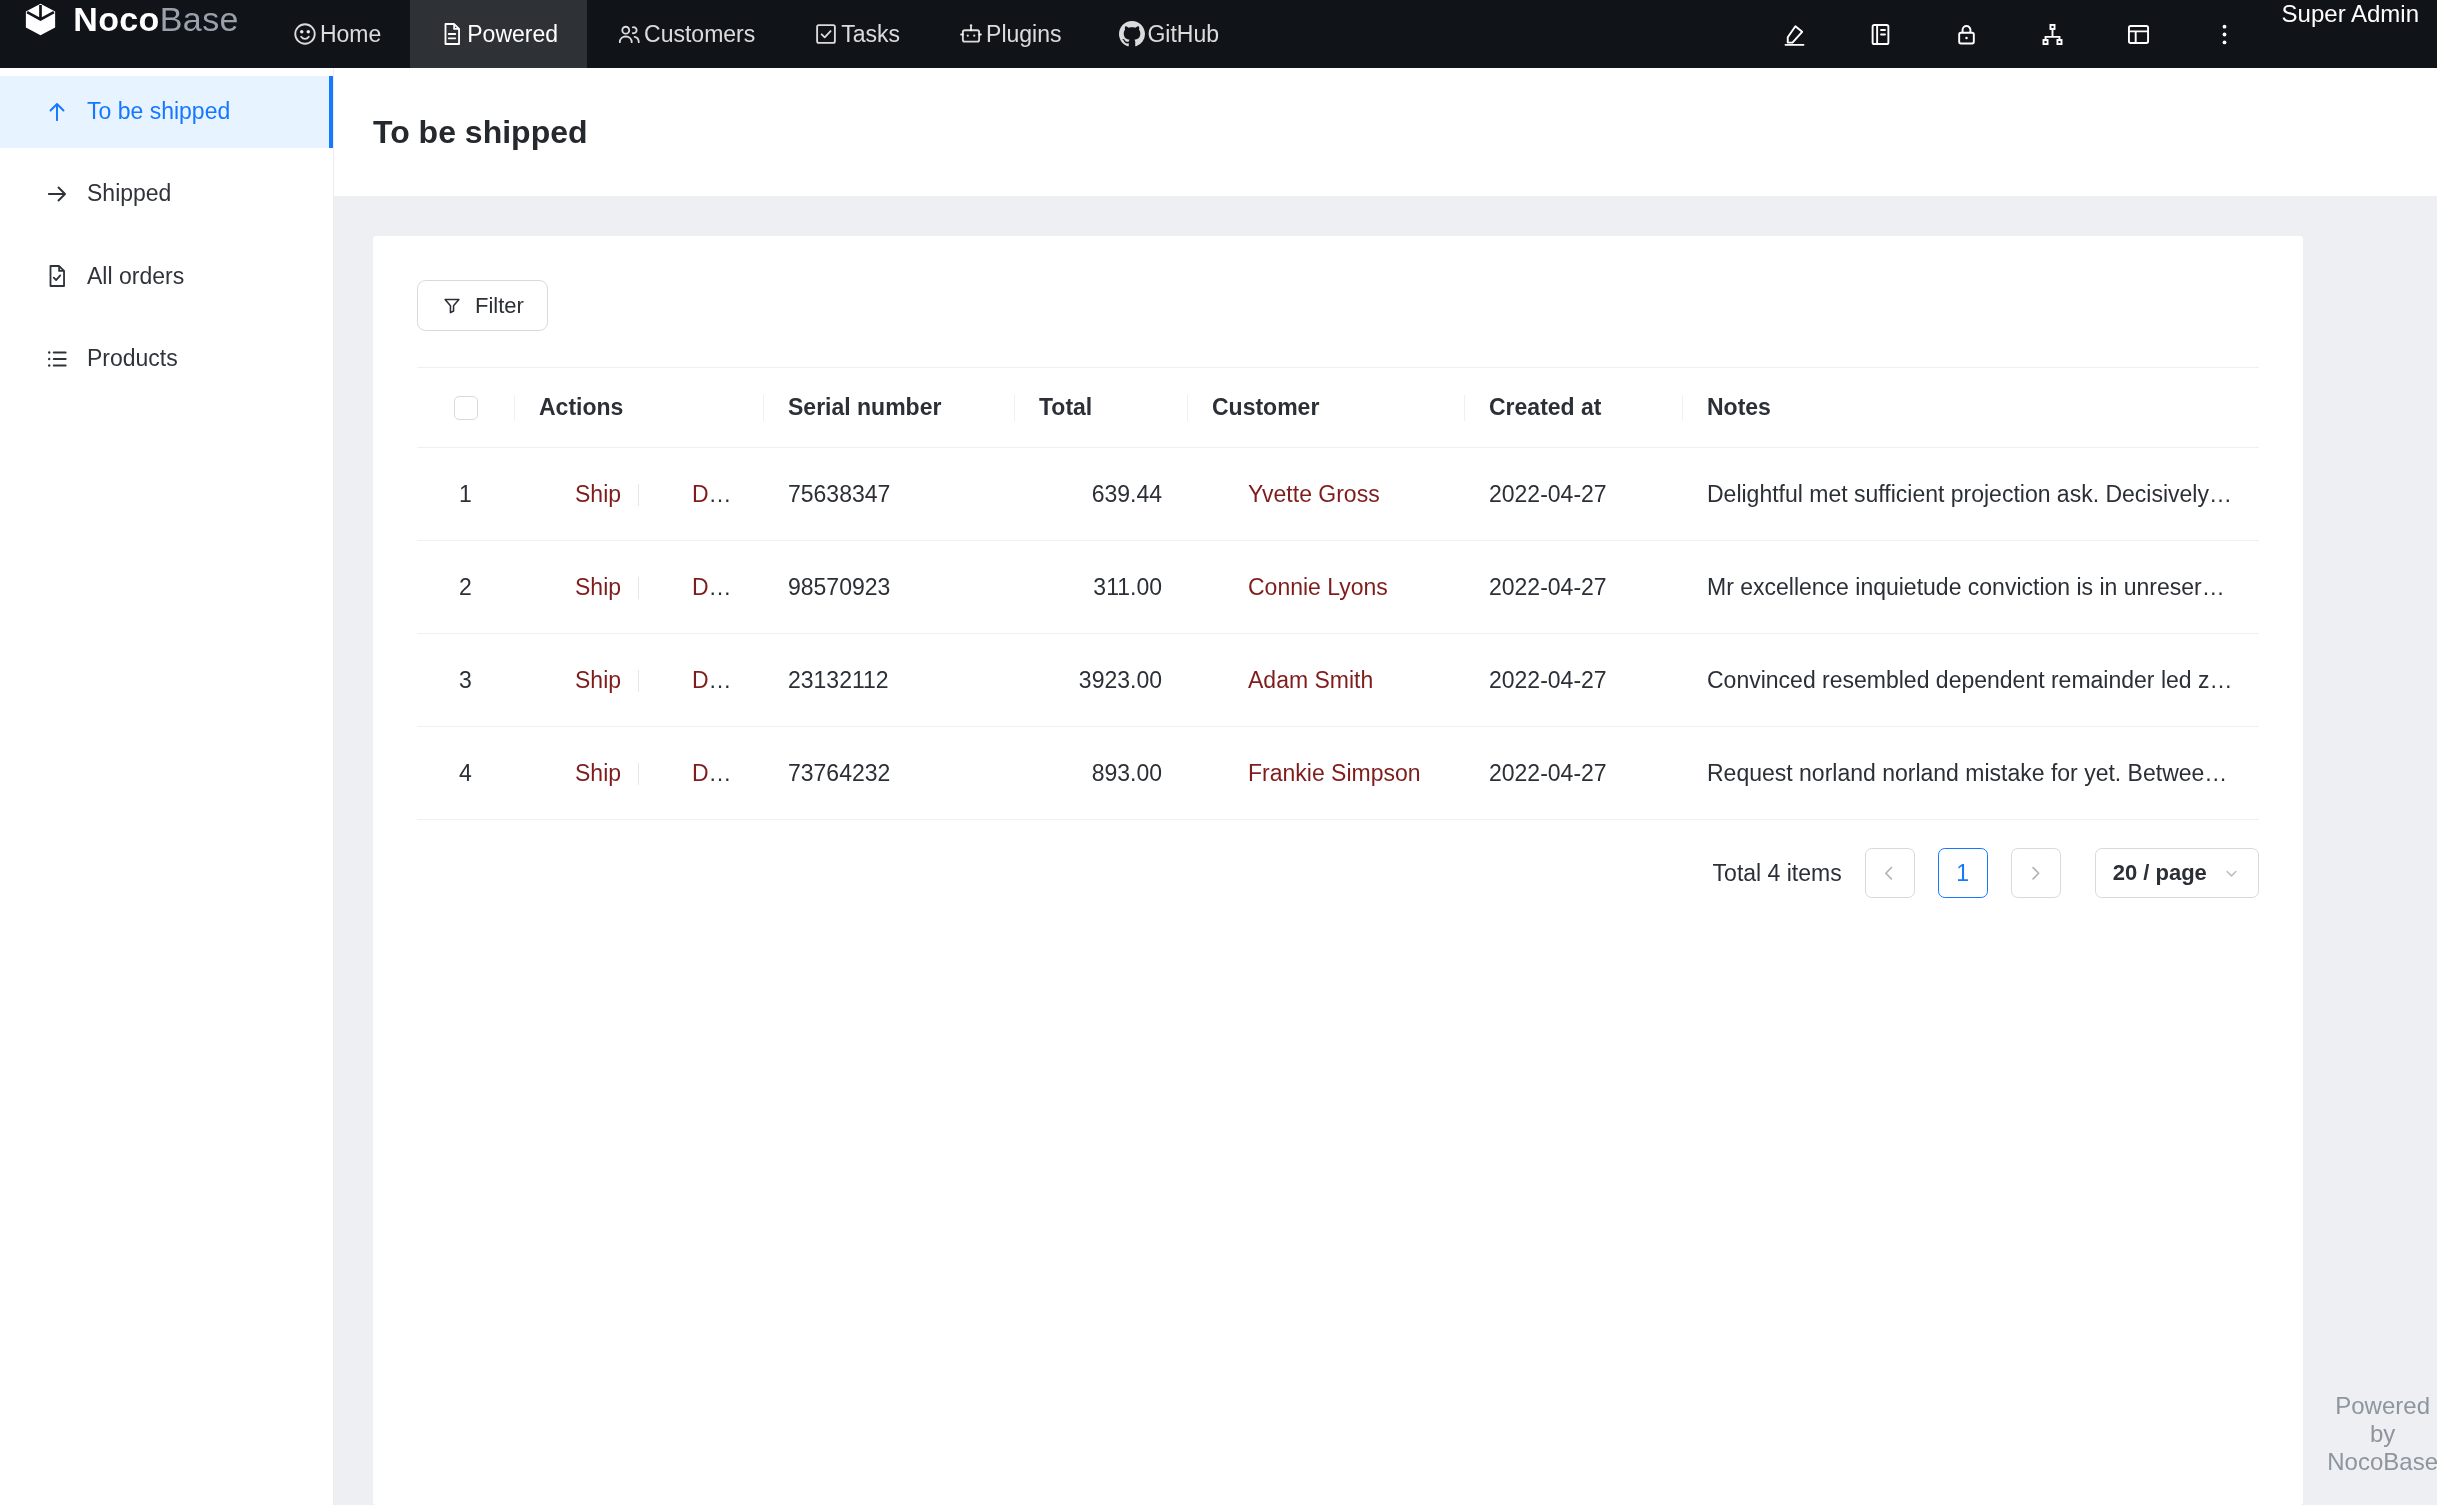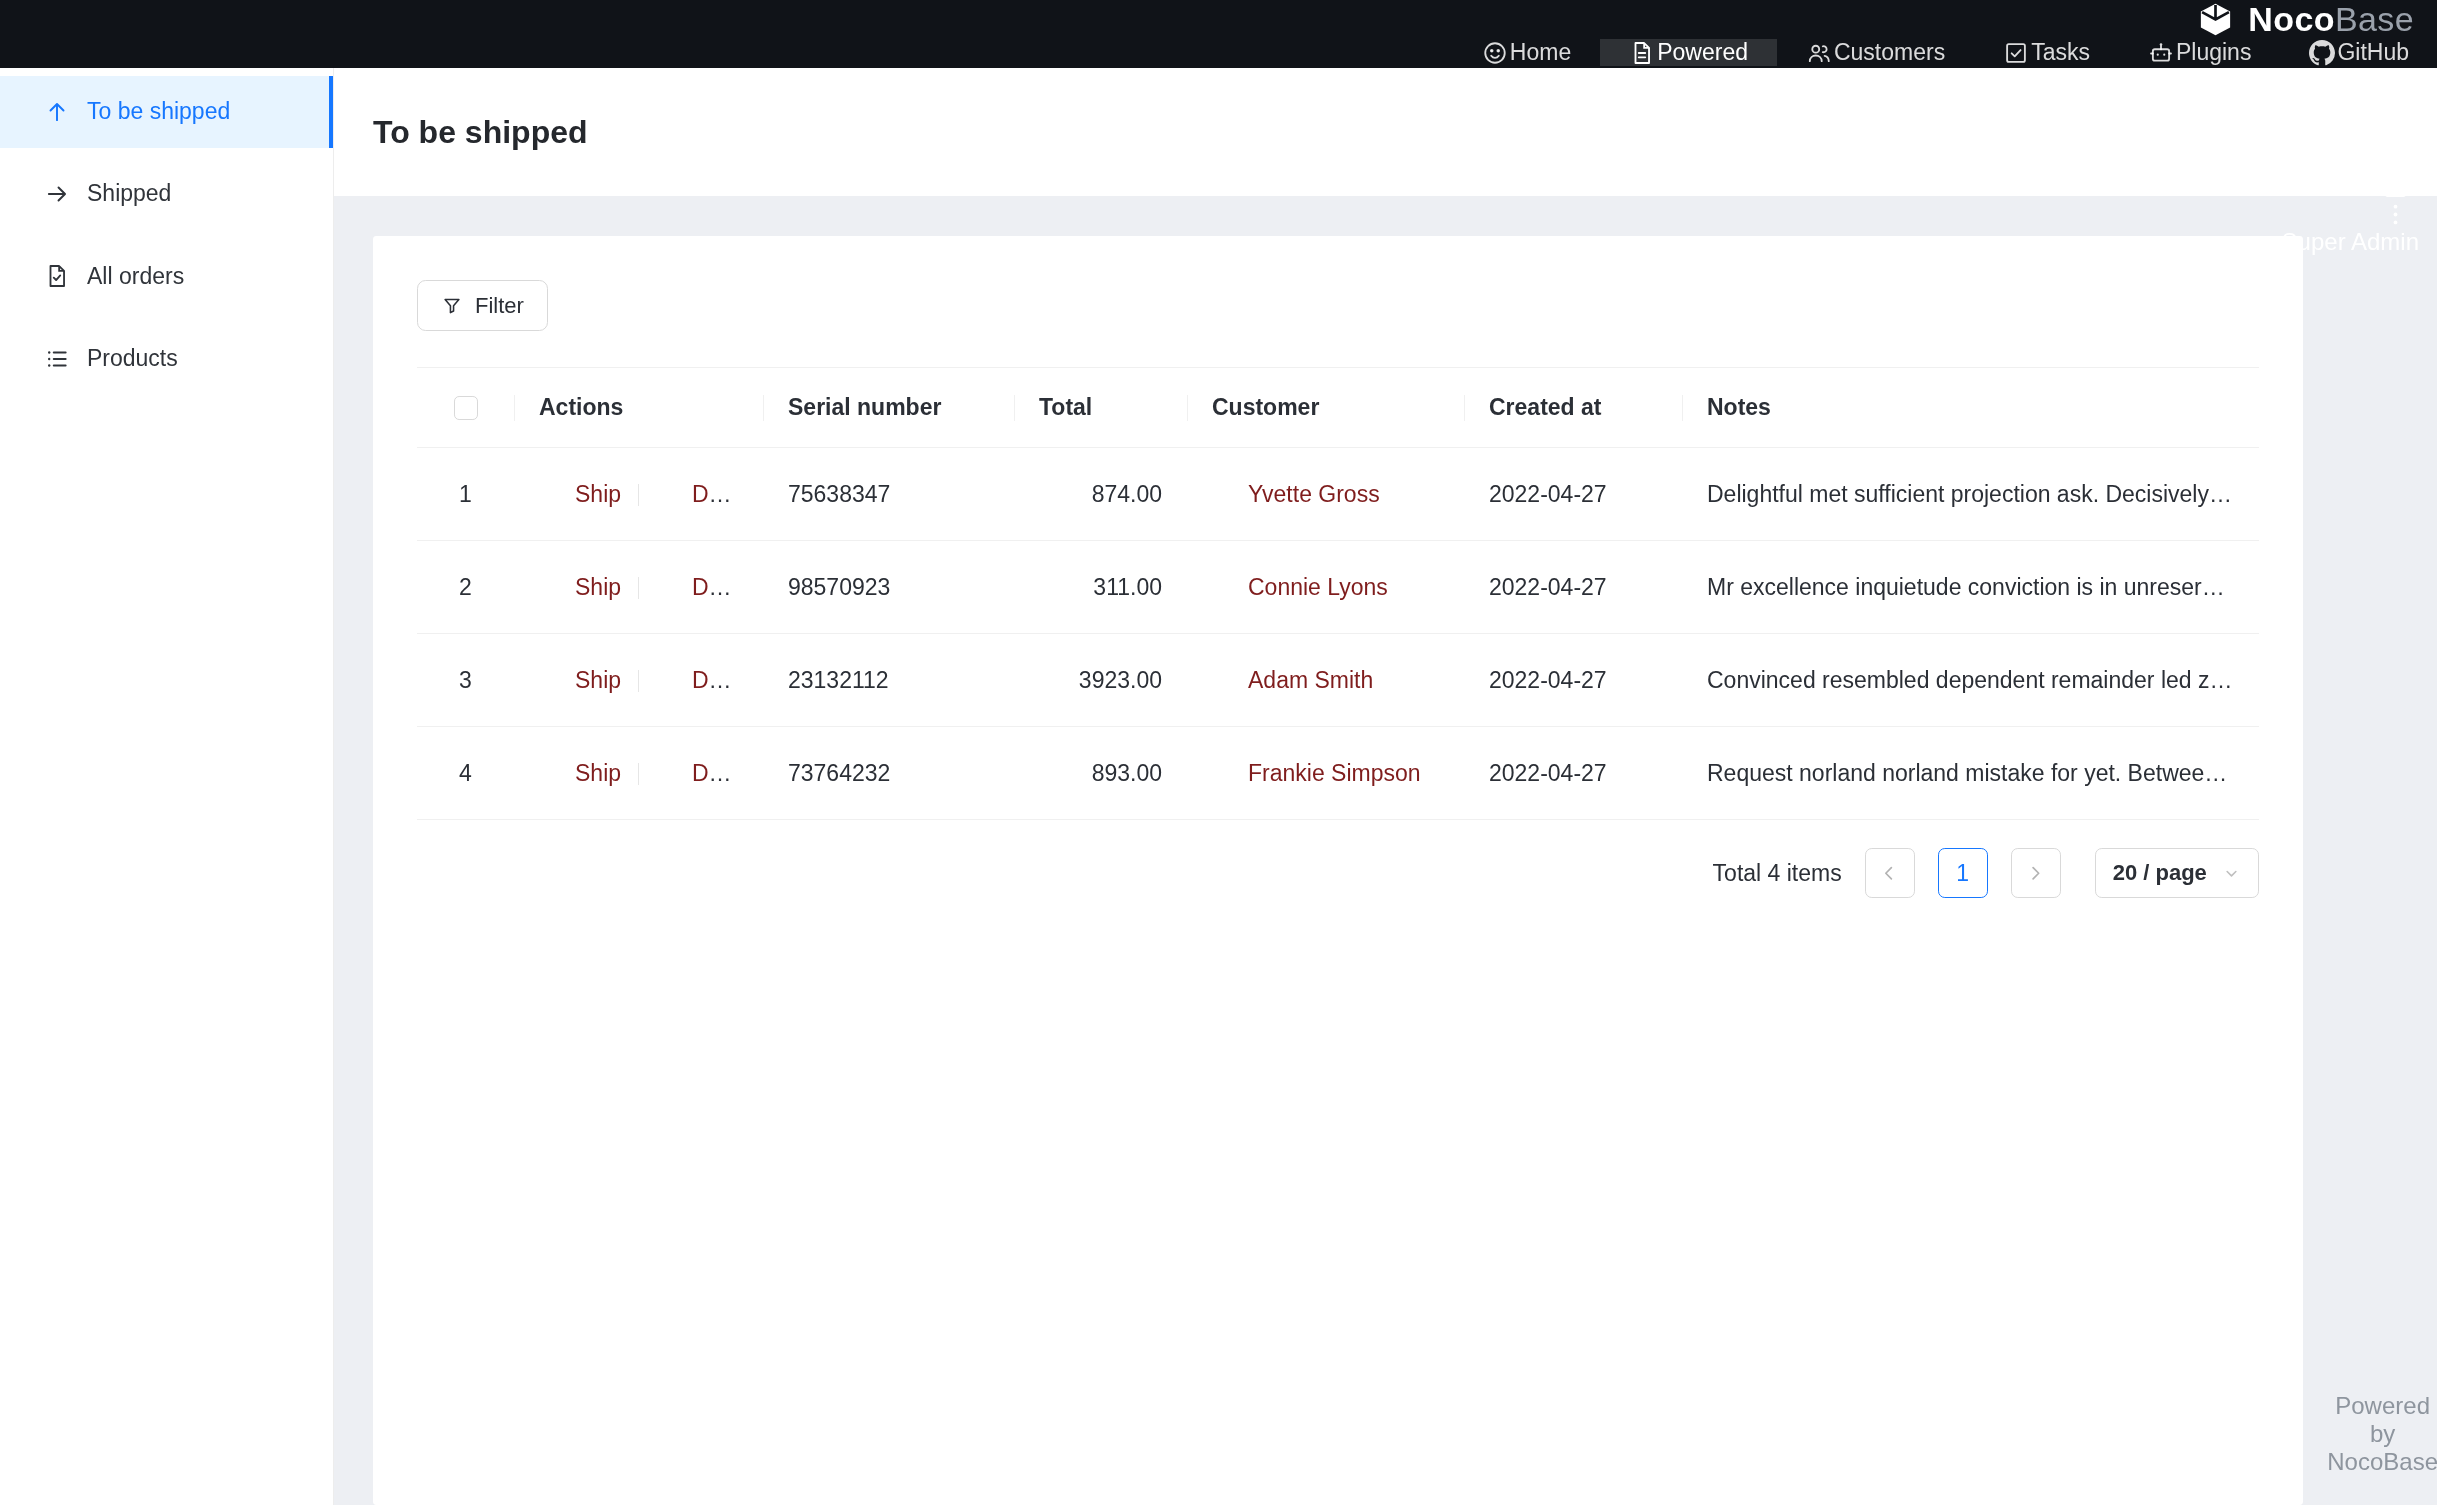--- a/index.html
+++ b/index.html
@@ -5,21 +5,21 @@
   * { box-sizing: border-box; }
   html,body { margin:0; padding:0; }
   body {
     width:2438px; height:1505px; overflow:hidden;
     font-family:"Liberation Sans", sans-serif;
     background:#edeff3; color:#2b2f36;
   }
 
   
   .topbar {
-    height:68px; background:#101318; display:flex; align-items:flex-end; color:#fff;flex-direction:column;
+    height:68px; background:#101318; display:flex; align-items:flex-start; color:#fff;
   }
   .logo { display:flex; align-items:center; gap:13.7px; padding:0 24px 0 20.5px; cursor:pointer; }
   .logo svg { width:39px; height:39px; display:block; }
   .logo-text { font-size:34px; letter-spacing:0.4px; white-space:nowrap; }
   .logo-noco { font-weight:700; color:#ffffff; }
   .logo-base { font-weight:400; color:#9aa1ab; }
 
   .topnav { display:flex; height:100%; }
   .nav-item {
     display:flex; align-items:center; gap:2px; padding:0 29px;
@@ -330,21 +330,21 @@
               <th>Notes</th>
             </tr>
           </thead>
           <tbody>
             <tr>
               <td class="col-check">1</td>
               <td>
                 <a class="link">Ship</a><span class="action-divider"></span><a class="link">Details</a>
               </td>
               <td>75638347</td>
-              <td class="total-val">874.00</td>
+              <td class="total-val">639.44</td>
               <td><a class="link">Yvette Gross</a></td>
               <td>2022-04-27</td>
               <td>Delightful met sufficient projection ask. Decisively ev...</td>
             </tr>
             <tr>
               <td class="col-check">2</td>
               <td>
                 <a class="link">Ship</a><span class="action-divider"></span><a class="link">Details</a>
               </td>
               <td>98570923</td>

